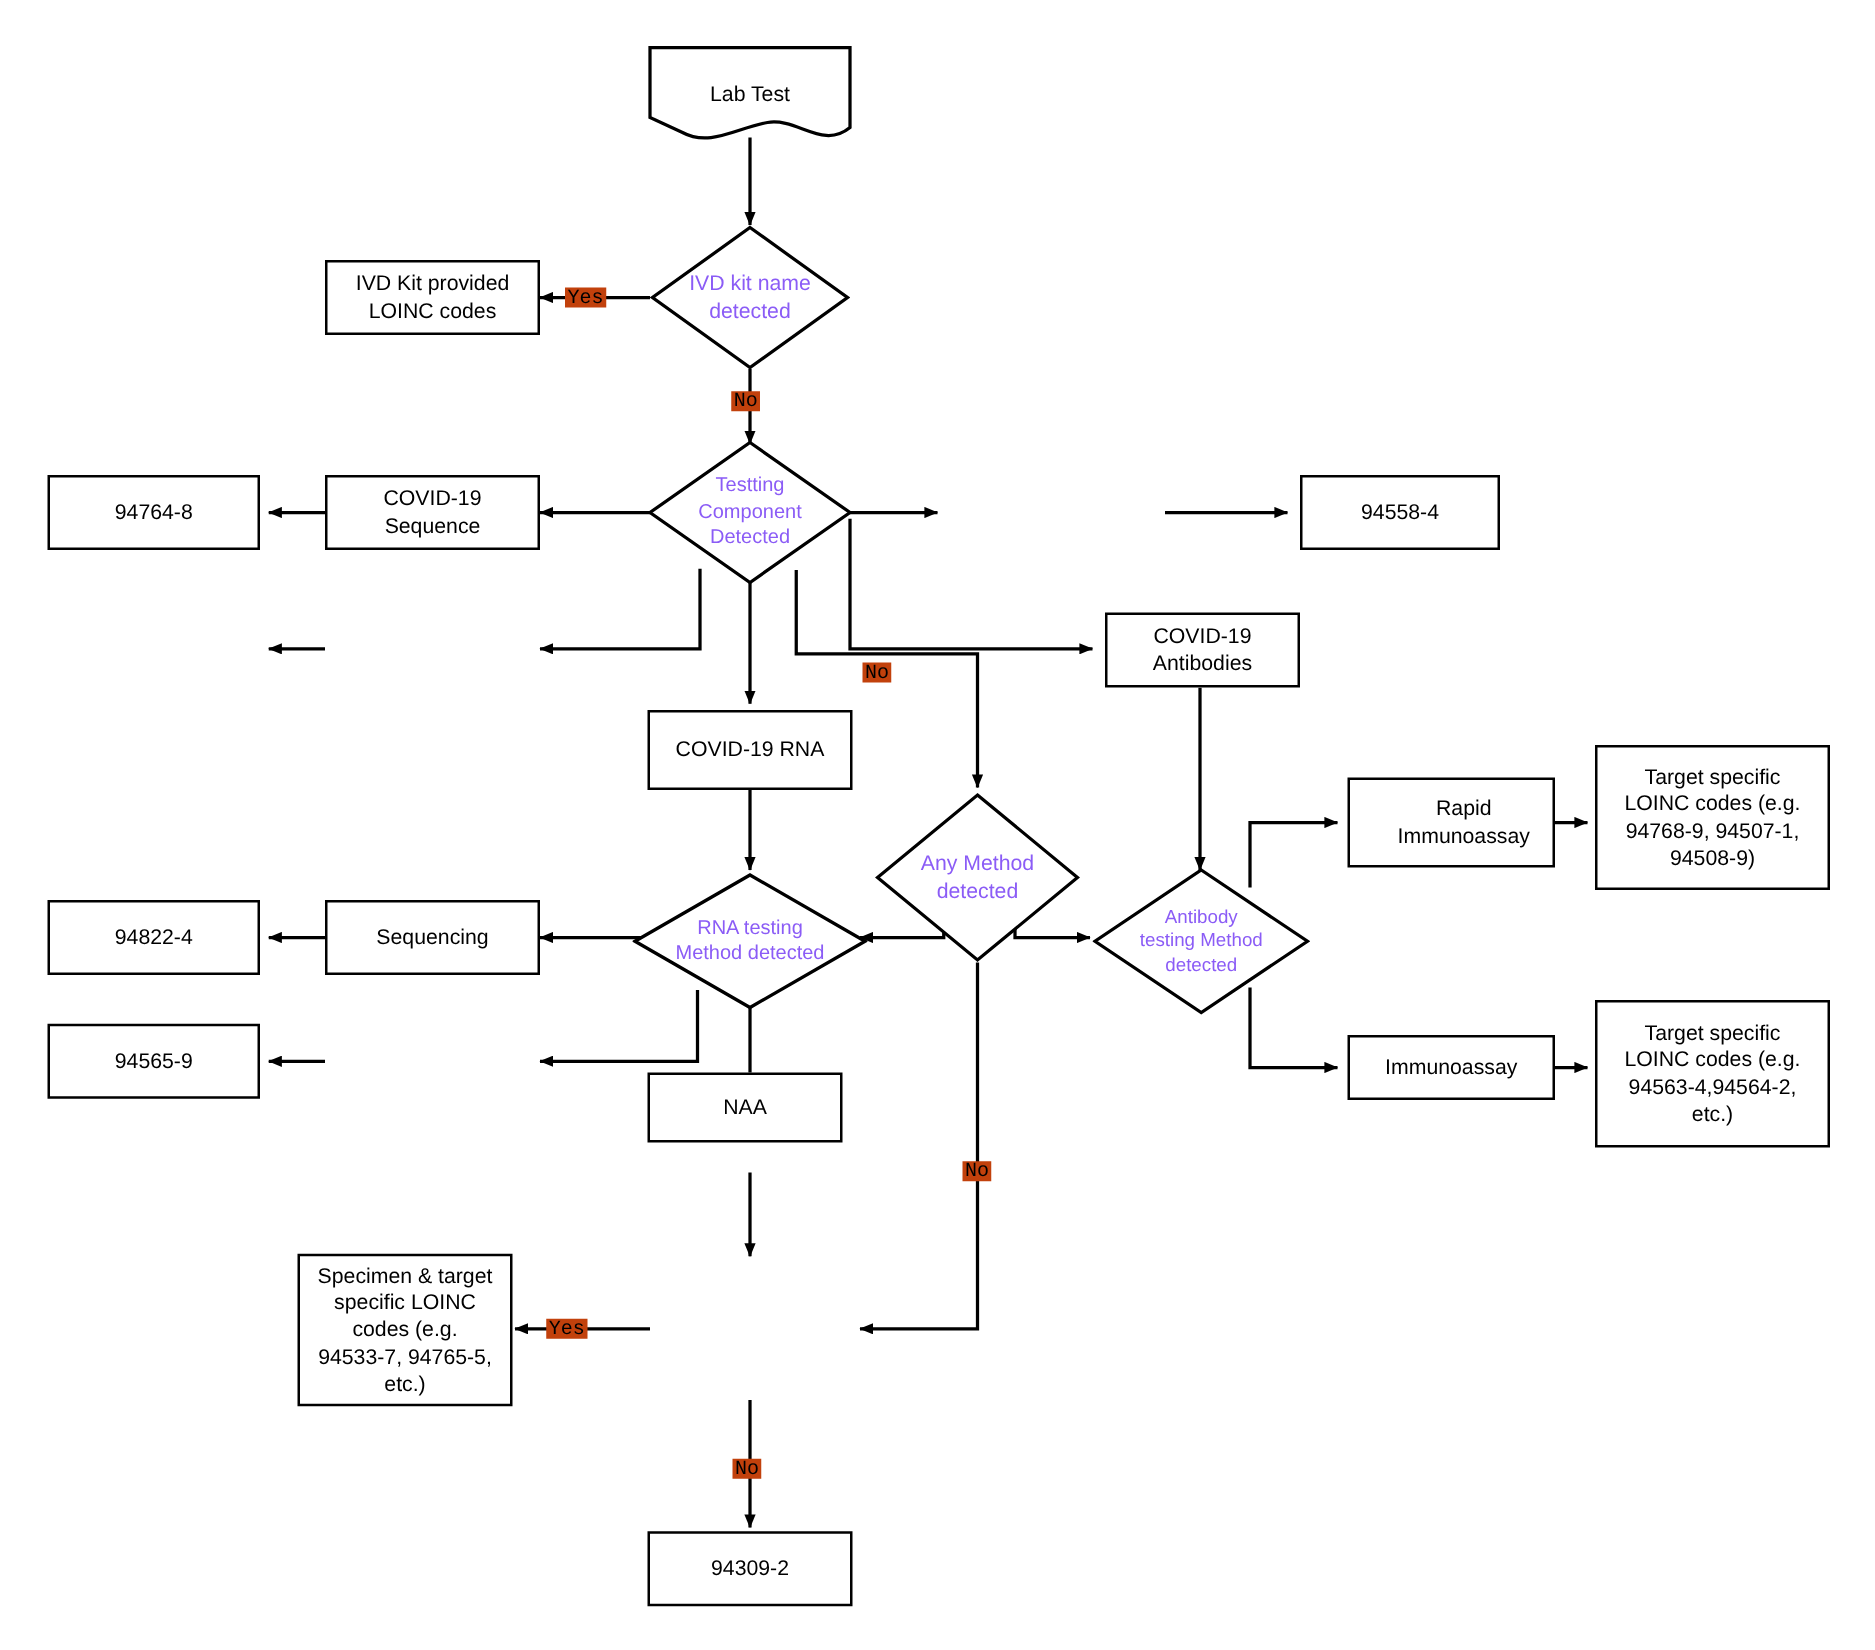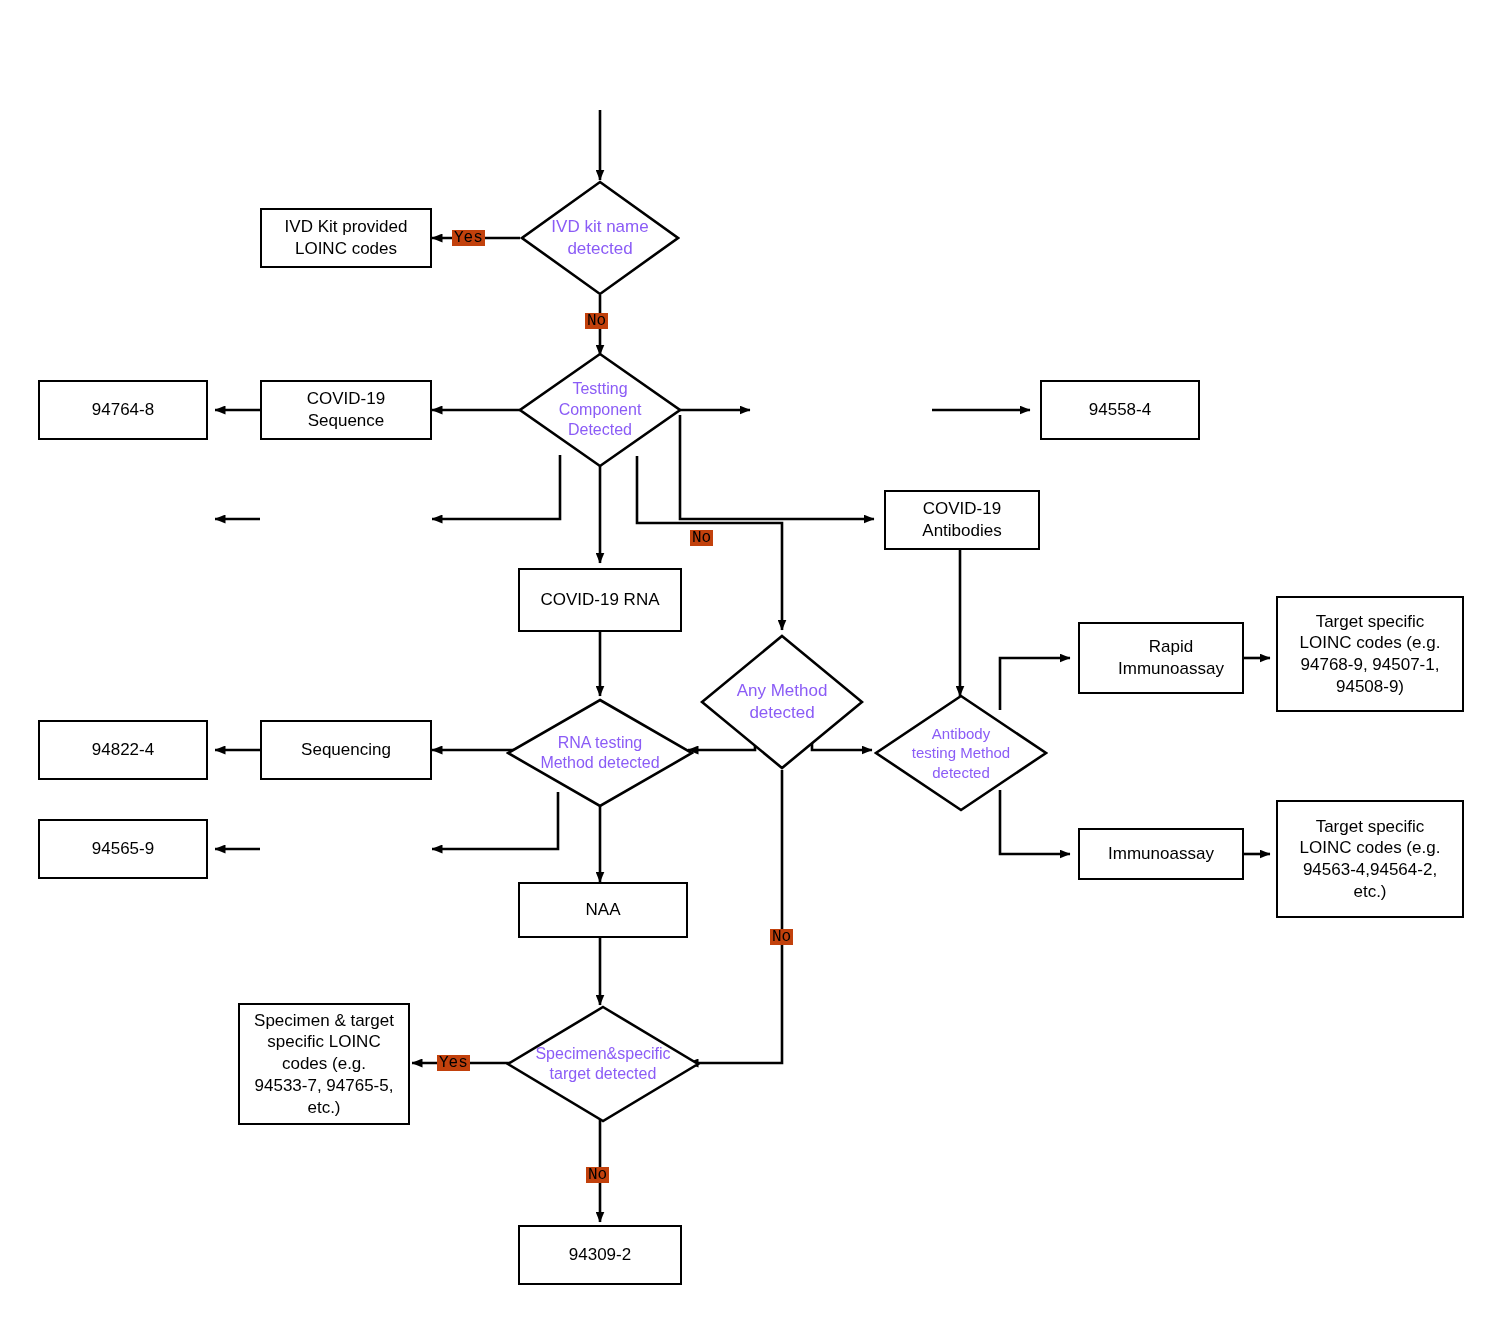--- a/index.html
+++ b/index.html
@@ -165,20 +165,26 @@
       <path d="M1000,790 L1000,854 L1070,854"></path>
 
       <path d="M1243,854 L1270,854"></path>
 
       <path d="M520,1063 L412,1063"></path>
 
       <path d="M600,1120 L600,1222"></path>
     </g>
   </svg>
 
+  <div class="doc-wrap" style="left:518px; top:36px; width:164px; height:82px;">
+    <svg width="164" height="82" viewBox="0 0 164 82">
+      <path d="M2,2 L162,2 L162,66 C140,84 120,58 96,62 C72,66 50,82 28,70 L2,58 Z" fill="#ffffff" stroke="#000000" stroke-width="2.6" stroke-linejoin="miter"></path>
+    </svg>
+    <div class="doc-label">Lab Test</div>
+  </div>
 
   <div class="diamond-wrap" style="left:520px; top:180px; width:160px; height:116px;">
     <svg width="160" height="116" viewBox="0 0 160 116">
       <path d="M80,2 L158,58 L80,114 L2,58 Z" fill="#ffffff" stroke="#000000" stroke-width="2.6"></path>
     </svg>
     <div class="diamond-label">IVD kit name
 detected</div>
   </div>
 
   <div class="node rect" style="left:260px; top:208px; width:172px; height:60px;">
@@ -251,21 +257,21 @@
 
   <div class="node rect" style="left:38px; top:720px; width:170px; height:60px;">
     <span>94822-4</span>
   </div>
 
 
   <div class="node rect" style="left:38px; top:819px; width:170px; height:60px;">
     <span>94565-9</span>
   </div>
 
-  <div class="node rect" style="left:518px; top:882px; width:170px; height:56px;">
+  <div class="node rect" style="left:518px; top:858px; width:156px; height:56px;">
     <span>NAA</span>
   </div>
 
   <div class="node rect" style="left:1078px; top:622px; width:166px; height:72px;padding-left:20px;">
     <span>Rapid
 Immunoassay</span>
   </div>
 
   <div class="node rect" style="left:1276px; top:596px; width:188px; height:116px;">
     <span>Target specific
@@ -278,27 +284,20 @@
     <span>Immunoassay</span>
   </div>
 
   <div class="node rect" style="left:1276px; top:800px; width:188px; height:118px;">
     <span>Target specific
 LOINC codes (e.g.
 94563-4,94564-2,
 etc.)</span>
   </div>
 
-  <div class="diamond-wrap" style="left:506px; top:1005px; width:194px; height:118px;">
-    <svg width="194" height="118" viewBox="0 0 194 118">
-      <path d="M97,2 L192,59 L97,116 L2,59 Z" fill="#ffffff" stroke="#000000" stroke-width="2.6"></path>
-    </svg>
-    <div class="diamond-label" style="font-size:16px;">Specimen&amp;specific
-target detected</div>
-  </div>
 
   <div class="node rect" style="left:238px; top:1003px; width:172px; height:122px;">
     <span>Specimen &amp; target
 specific LOINC
 codes (e.g.
 94533-7, 94765-5,
 etc.)</span>
   </div>
 
   <div class="node rect" style="left:518px; top:1225px; width:164px; height:60px;">

